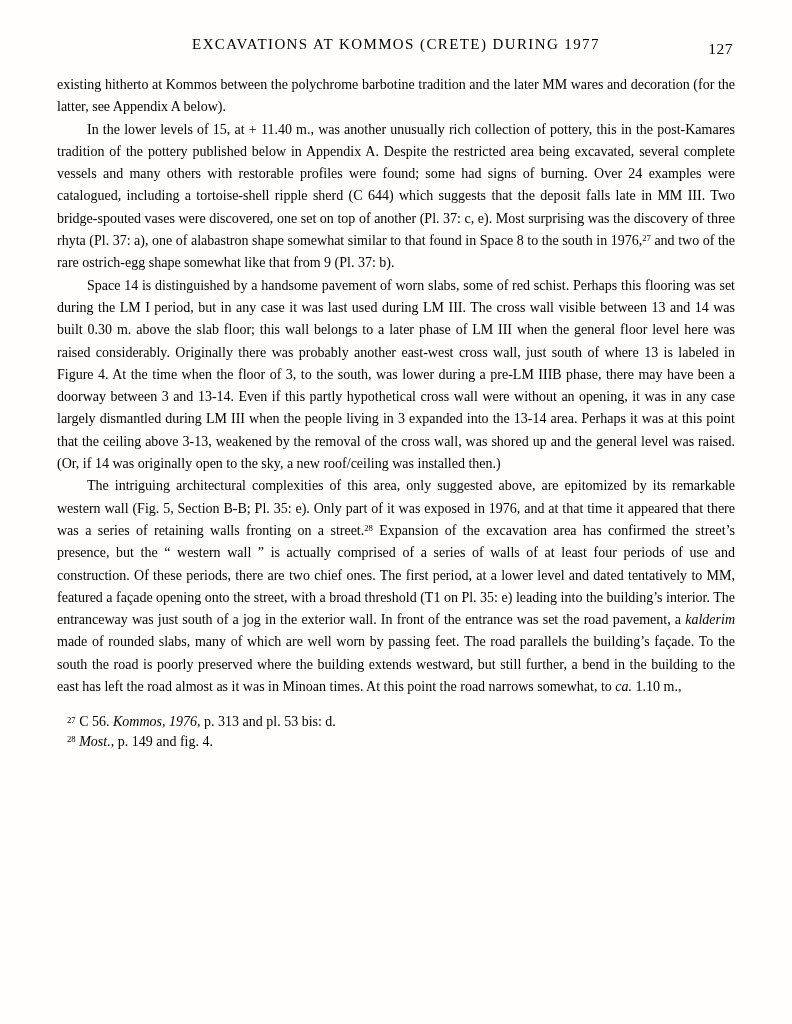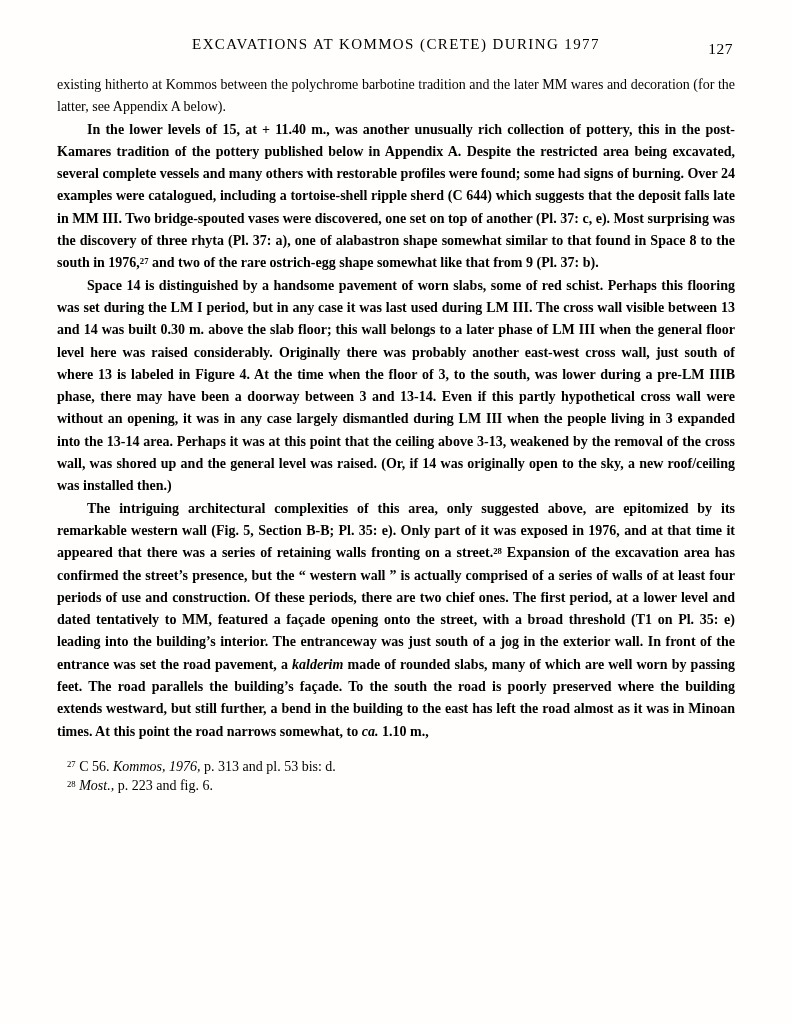--- a/index.html
+++ b/index.html
@@ -42,21 +42,20 @@
   .body-text {
     font-size: 14px;
     line-height: 22.3px;
     text-align: justify;
   }
   .body-text p.para {
     margin: 0;
   }
   .body-text p.para.indent {
     text-indent: 30px;
-    font-weight: bold;
   }
   .seg-n { font-style: normal; }
   .seg-i { font-style: italic; }
   .seg-sup {
     font-size: 62%;
     line-height: 0;
     position: relative;
     top: -0.42em;
   }
   .footnotes {
@@ -81,15 +80,15 @@
 
   <main class="body-text">
       <p class="para"><span class="seg-n">existing hitherto at Kommos between the polychrome barbotine tradition and the later MM wares and decoration (for the latter, see Appendix A below).</span></p>
       <p class="para indent"><span class="seg-n">In the lower levels of 15, at + 11.40 m., was another unusually rich collection of pottery, this in the post-Kamares tradition of the pottery published below in Appendix A. Despite the restricted area being excavated, several complete vessels and many others with restorable profiles were found; some had signs of burning. Over 24 examples were catalogued, including a tortoise-shell ripple sherd (C 644) which suggests that the deposit falls late in MM III. Two bridge-spouted vases were discovered, one set on top of another (Pl. 37: c, e). Most surprising was the discovery of three rhyta (Pl. 37: a), one of alabastron shape somewhat similar to that found in Space 8 to the south in 1976,</span><span class="seg-sup">27</span><span class="seg-n"> and two of the rare ostrich-egg shape somewhat like that from 9 (Pl. 37: b).</span></p>
       <p class="para indent"><span class="seg-n">Space 14 is distinguished by a handsome pavement of worn slabs, some of red schist. Perhaps this flooring was set during the LM I period, but in any case it was last used during LM III. The cross wall visible between 13 and 14 was built 0.30 m. above the slab floor; this wall belongs to a later phase of LM III when the general floor level here was raised considerably. Originally there was probably another east-west cross wall, just south of where 13 is labeled in Figure 4. At the time when the floor of 3, to the south, was lower during a pre-LM IIIB phase, there may have been a doorway between 3 and 13-14. Even if this partly hypothetical cross wall were without an opening, it was in any case largely dismantled during LM III when the people living in 3 expanded into the 13-14 area. Perhaps it was at this point that the ceiling above 3-13, weakened by the removal of the cross wall, was shored up and the general level was raised. (Or, if 14 was originally open to the sky, a new roof/ceiling was installed then.)</span></p>
       <p class="para indent"><span class="seg-n">The intriguing architectural complexities of this area, only suggested above, are epitomized by its remarkable western wall (Fig. 5, Section B-B; Pl. 35: e). Only part of it was exposed in 1976, and at that time it appeared that there was a series of retaining walls fronting on a street.</span><span class="seg-sup">28</span><span class="seg-n"> Expansion of the excavation area has confirmed the street’s presence, but the “ western wall ” is actually comprised of a series of walls of at least four periods of use and construction. Of these periods, there are two chief ones. The first period, at a lower level and dated tentatively to MM, featured a façade opening onto the street, with a broad threshold (T1 on Pl. 35: e) leading into the building’s interior. The entranceway was just south of a jog in the exterior wall. In front of the entrance was set the road pavement, a </span><span class="seg-i">kalderim</span><span class="seg-n"> made of rounded slabs, many of which are well worn by passing feet. The road parallels the building’s façade. To the south the road is poorly preserved where the building extends westward, but still further, a bend in the building to the east has left the road almost as it was in Minoan times. At this point the road narrows somewhat, to </span><span class="seg-i">ca.</span><span class="seg-n"> 1.10 m.,</span></p>
     </main>
 
   <section class="footnotes">
       <p class="footnote"><span class="seg-sup">27</span><span class="seg-n"> C 56. </span><span class="seg-i">Kommos, 1976,</span><span class="seg-n"> p. 313 and pl. 53 bis: d.</span></p>
-      <p class="footnote"><span class="seg-sup">28</span><span class="seg-n"> </span><span class="seg-i">Most.,</span><span class="seg-n"> p. 223 and fig. 6.</span></p>
+      <p class="footnote"><span class="seg-sup">28</span><span class="seg-n"> </span><span class="seg-i">Most.,</span><span class="seg-n"> p. 149 and fig. 4.</span></p>
     </section>
 </div>
 
 </body></html>

